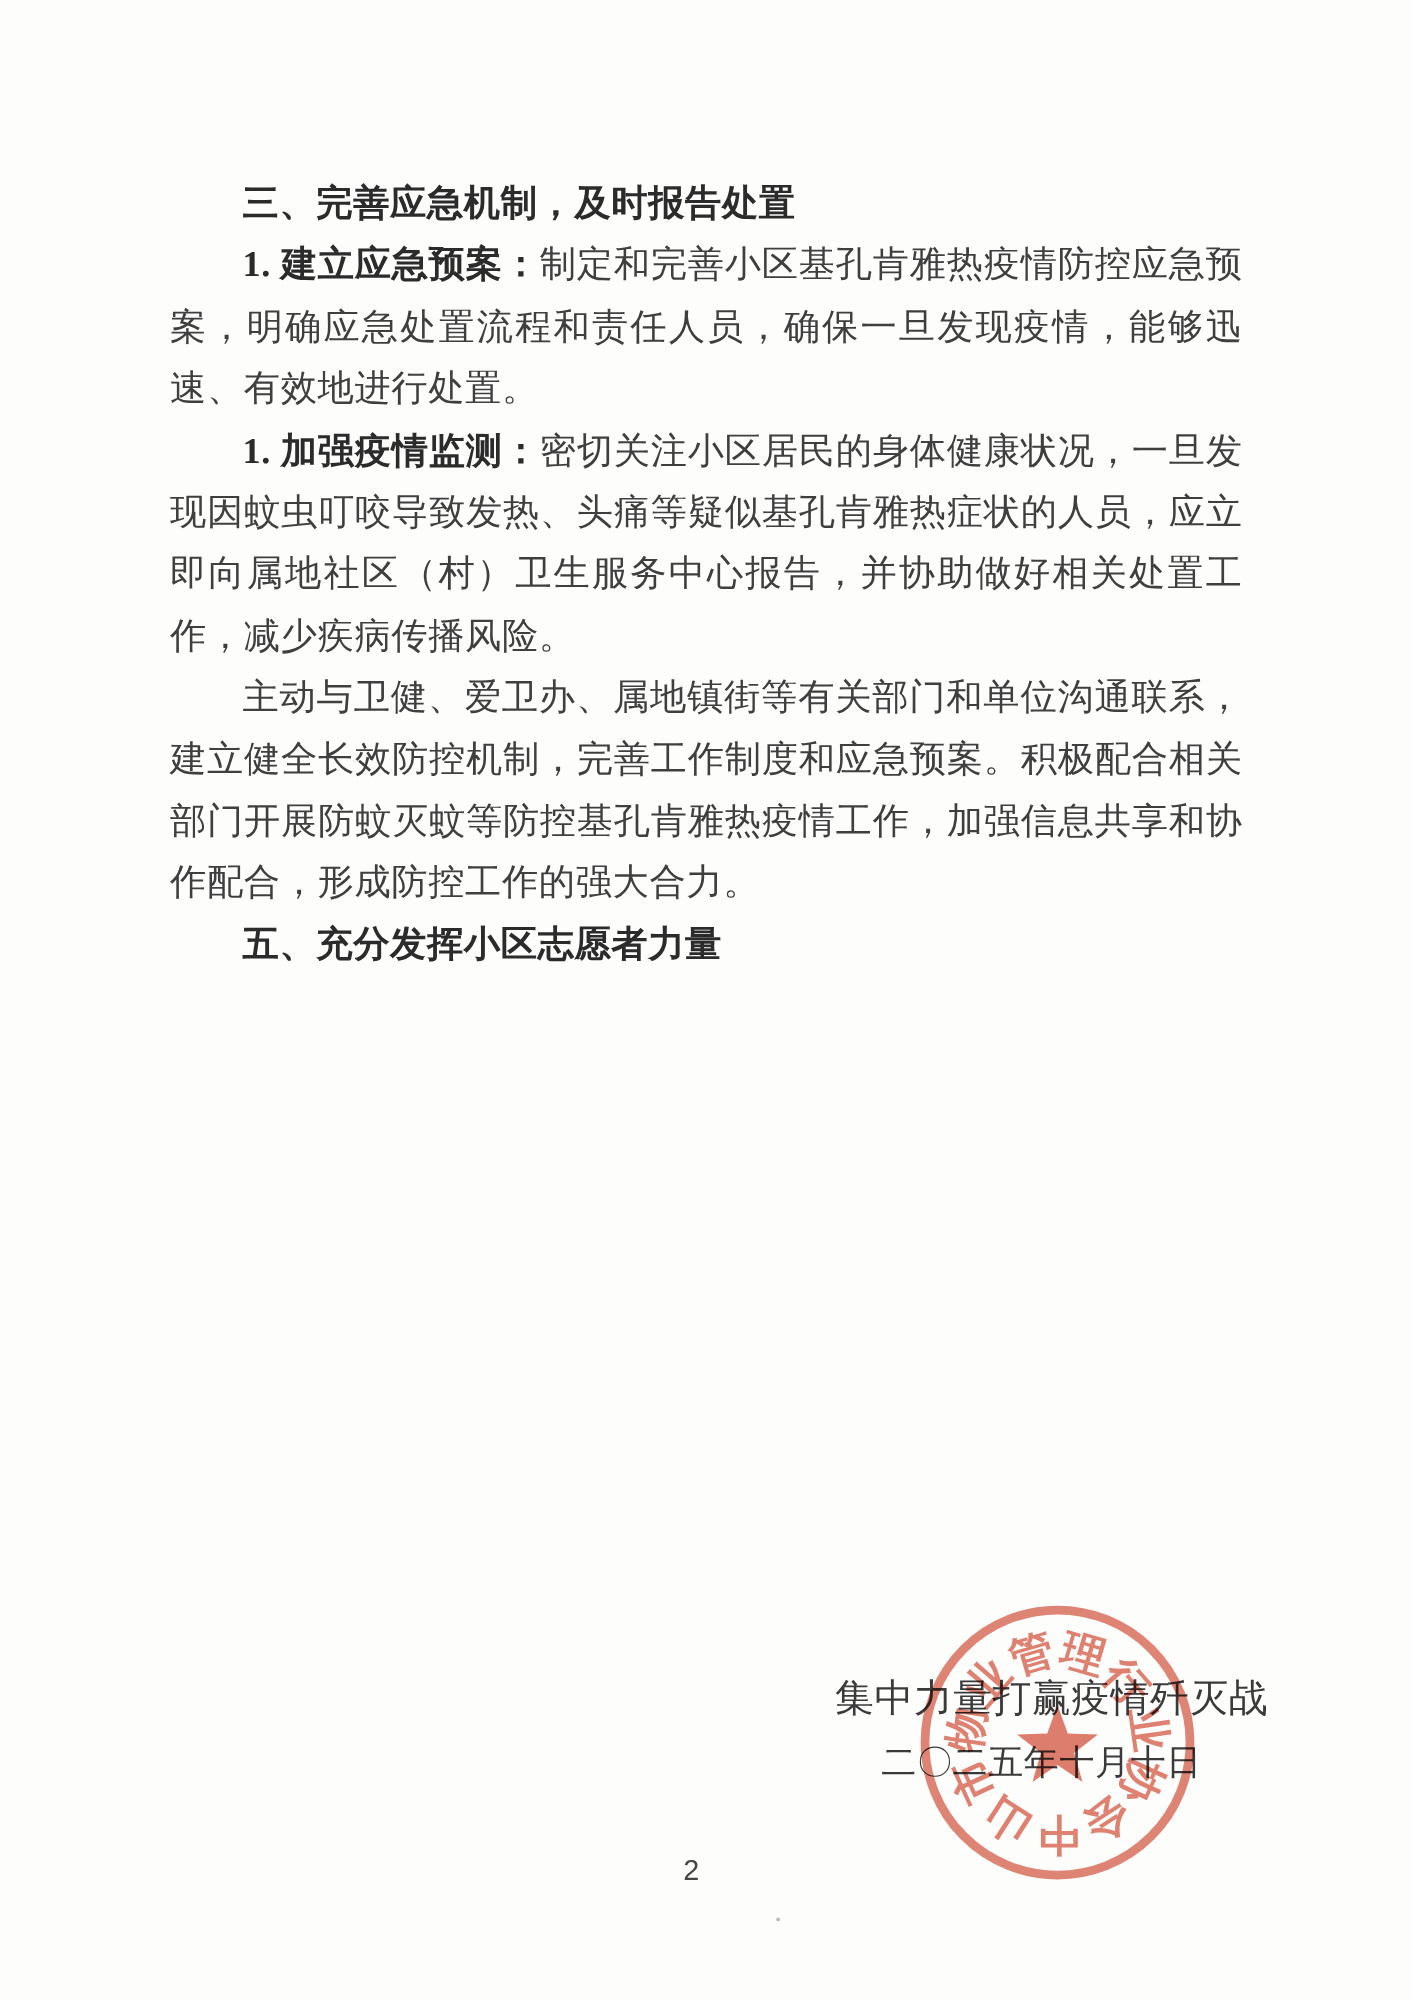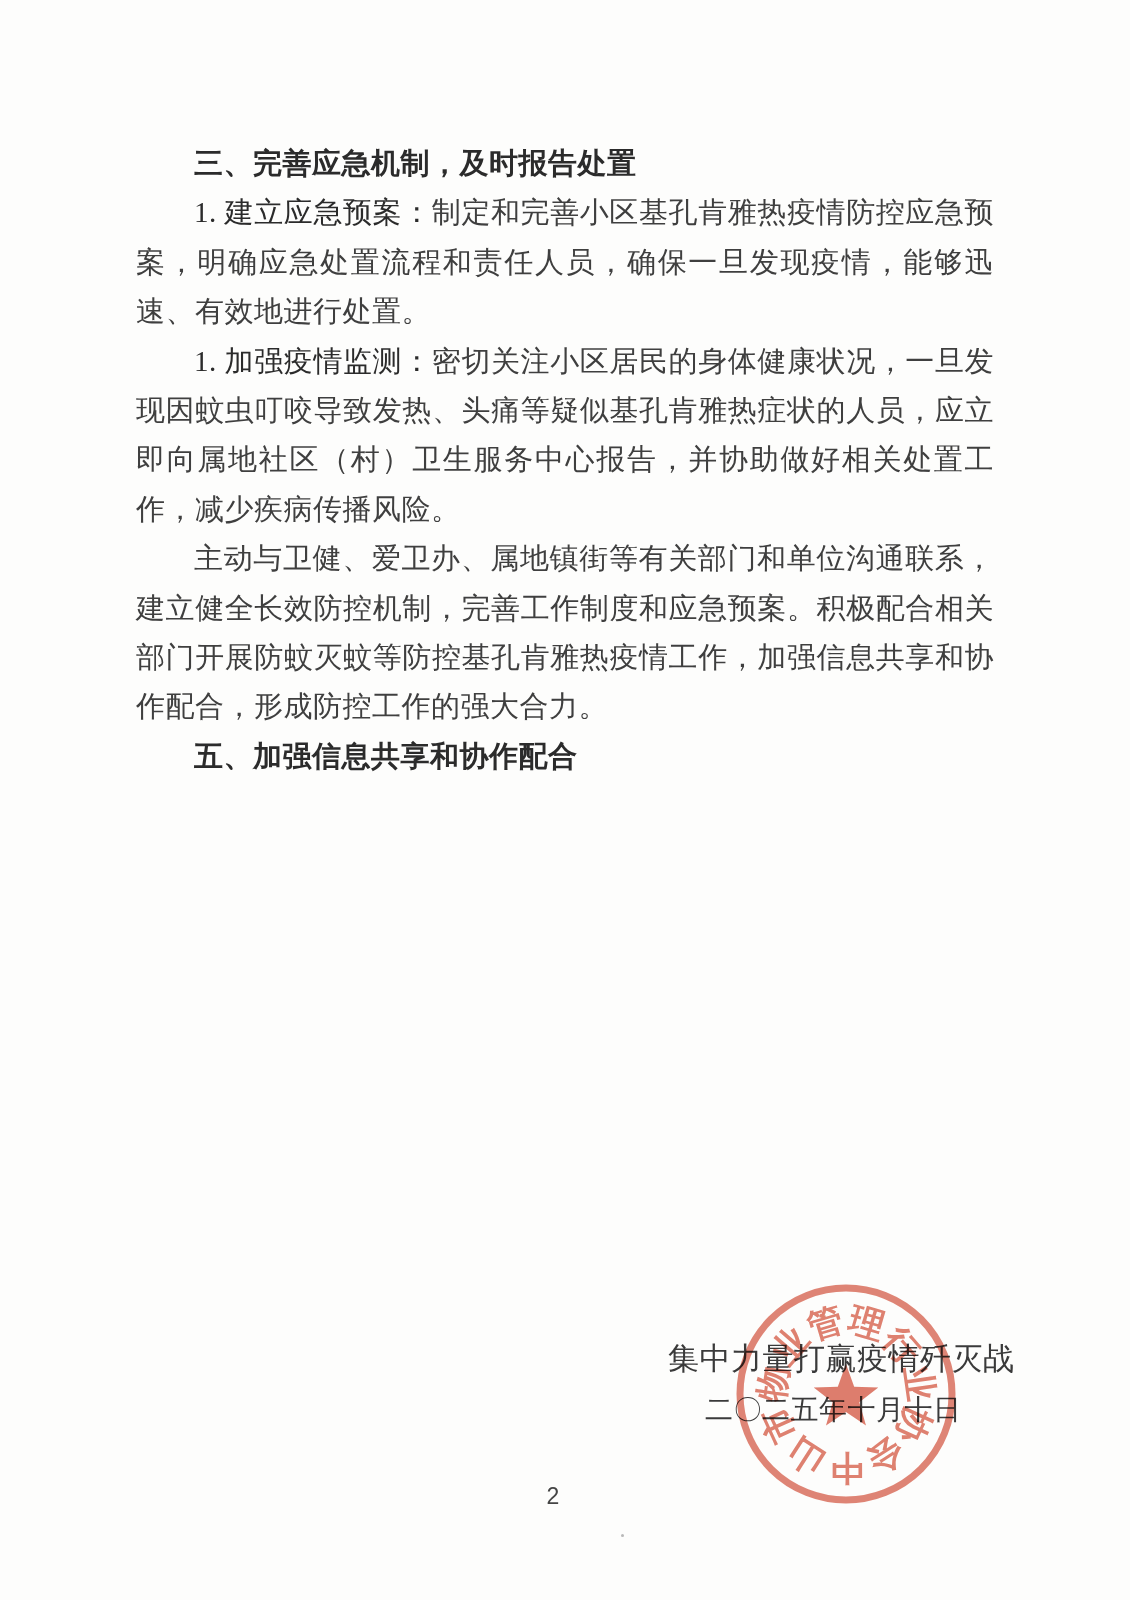--- a/index.html
+++ b/index.html
@@ -30,21 +30,21 @@
     margin:0;
     text-indent:58px;
     word-break:break-all;
     letter-spacing:0.5px;
   }
   p.heading{
     font-weight:bold;
     color:var(--ink-heading);
   }
   .lead{
-    font-weight:normal;
+    font-weight:bold;
     color:var(--ink-heading);
     margin-top:12px;
   }
   .signature{position:absolute;left:0;top:0;width:100%;height:100%;pointer-events:none;}
   .sig-org{
     position:absolute;left:668px;top:1338px;
     font-size:31px;letter-spacing:0.5px;color:#3a3a3a;
   }
   .sig-date{
     position:absolute;left:705px;top:1391px;
@@ -83,21 +83,21 @@
   <main class="body-text">
     <p class="heading">三、完善应急机制，及时报告处置</p>
 
     <p class="para"><span class="lead">1. 建立应急预案：</span><span>制定和完善小区基孔肯雅热疫情防控应急预案，明确应急处置流程和责任人员，确保一旦发现疫情，能够迅速、有效地进行处置。</span></p>
 
     <p class="para"><span class="lead">1. 加强疫情监测：</span><span>密切关注小区居民的身体健康状况，一旦发现因蚊虫叮咬导致发热、头痛等疑似基孔肯雅热症状的人员，应立即向属地社区（村）卫生服务中心报告，并协助做好相关处置工作，减少疾病传播风险。</span></p>
 
 
     <p class="para"><span>主动与卫健、爱卫办、属地镇街等有关部门和单位沟通联系，建立健全长效防控机制，完善工作制度和应急预案。积极配合相关部门开展防蚊灭蚊等防控基孔肯雅热疫情工作，加强信息共享和协作配合，形成防控工作的强大合力。</span></p>
 
-    <p class="heading">五、加强信息共享和协作配合</p>
+    <p class="heading">五、充分发挥小区志愿者力量</p>
 
 
   </main>
 
   <div class="signature">
     <div class="sig-org">集中力量打赢疫情歼灭战</div>
     <div class="sig-date">二〇二五年十月十日</div>
   </div>
 
   <div class="stamp">

